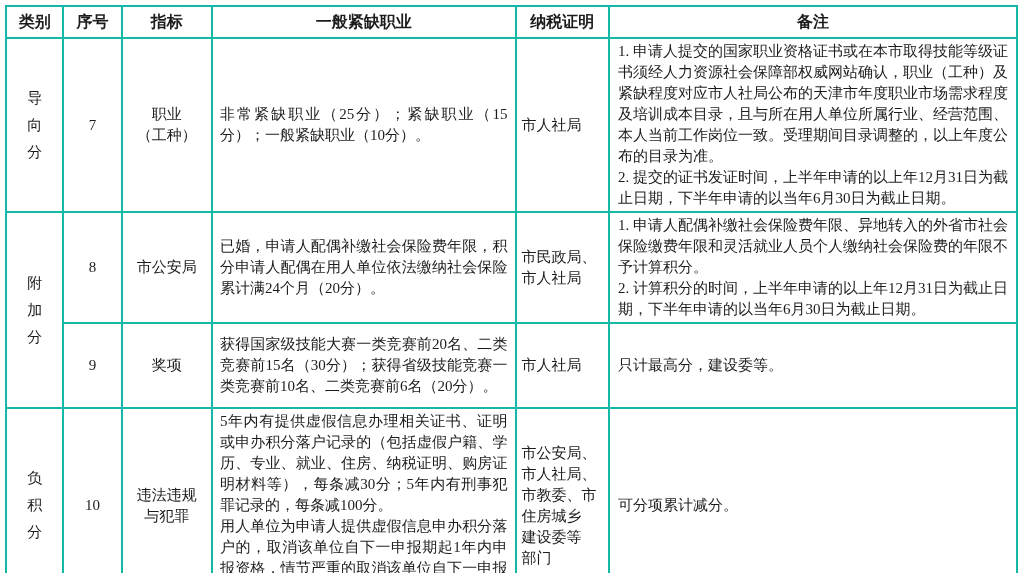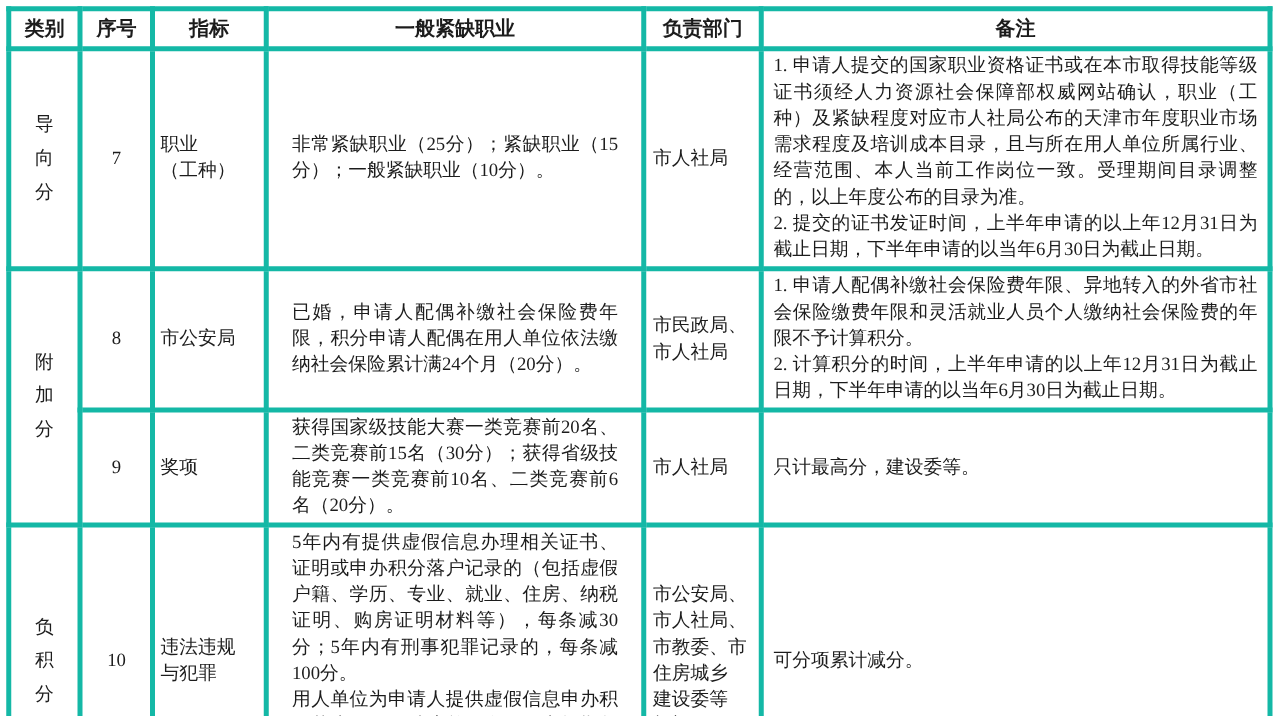--- a/index.html
+++ b/index.html
@@ -10,21 +10,21 @@
   }
   .sheet{padding:5px 5px 0 5px;}
   table.points{
     border-collapse:collapse;
     table-layout:fixed;
     width:1013px;
     border:2px solid #000;
     background:#fff;
   }
   table.points th, table.points td{
-    border:4px solid #14b8a6;
+    border:2px solid #14b8a6;
     vertical-align:middle;
     white-space:pre-line;
     overflow:hidden;
   }
   tr.hrow{height:32px;}
   tr.r7{height:168px;}
   tr.r8{height:106px;}
   tr.r9{height:85px;}
   tr.r10{height:150px;}
   th{
@@ -36,22 +36,22 @@
   td{font-size:15px;line-height:21px;}
   td.cat{text-align:center;padding:2px;}
   td.cat .vtext{
     display:inline-block;
     width:1.05em;
     word-break:break-all;
     line-height:1.8;
     text-align:center;
   }
   td.num{text-align:center;padding:2px;}
-  td.ind{text-align:left;padding:2px 4px;}
-  td.con{text-align:justify;padding:2px 19px;}
+  td.ind{text-align:center;padding:2px 4px;}
+  td.con{text-align:justify;padding:2px 7px;}
   td.dep{text-align:left;padding:2px 5px;}
   td.rem{text-align:justify;padding:2px 8px;}
 </style>
 </head>
 <body>
 
 <div class="sheet">
   <table class="points">
     <colgroup>
       <col style="width:57px">
@@ -60,21 +60,21 @@
       <col style="width:302px">
       <col style="width:93px">
       <col style="width:406px">
     </colgroup>
     <thead>
       <tr class="hrow">
         <th>类别</th>
         <th>序号</th>
         <th>指标</th>
         <th>一般紧缺职业</th>
-        <th>负责部门</th>
+        <th>纳税证明</th>
         <th>备注</th>
       </tr>
     </thead>
     <tbody>
       <tr class="r7">
         <td class="cat"><span class="vtext">导向分</span></td>
         <td class="num">7</td>
         <td class="ind">职业
 （工种）</td>
         <td class="con">非常紧缺职业（25分）；紧缺职业（15分）；一般紧缺职业（10分）。</td>

